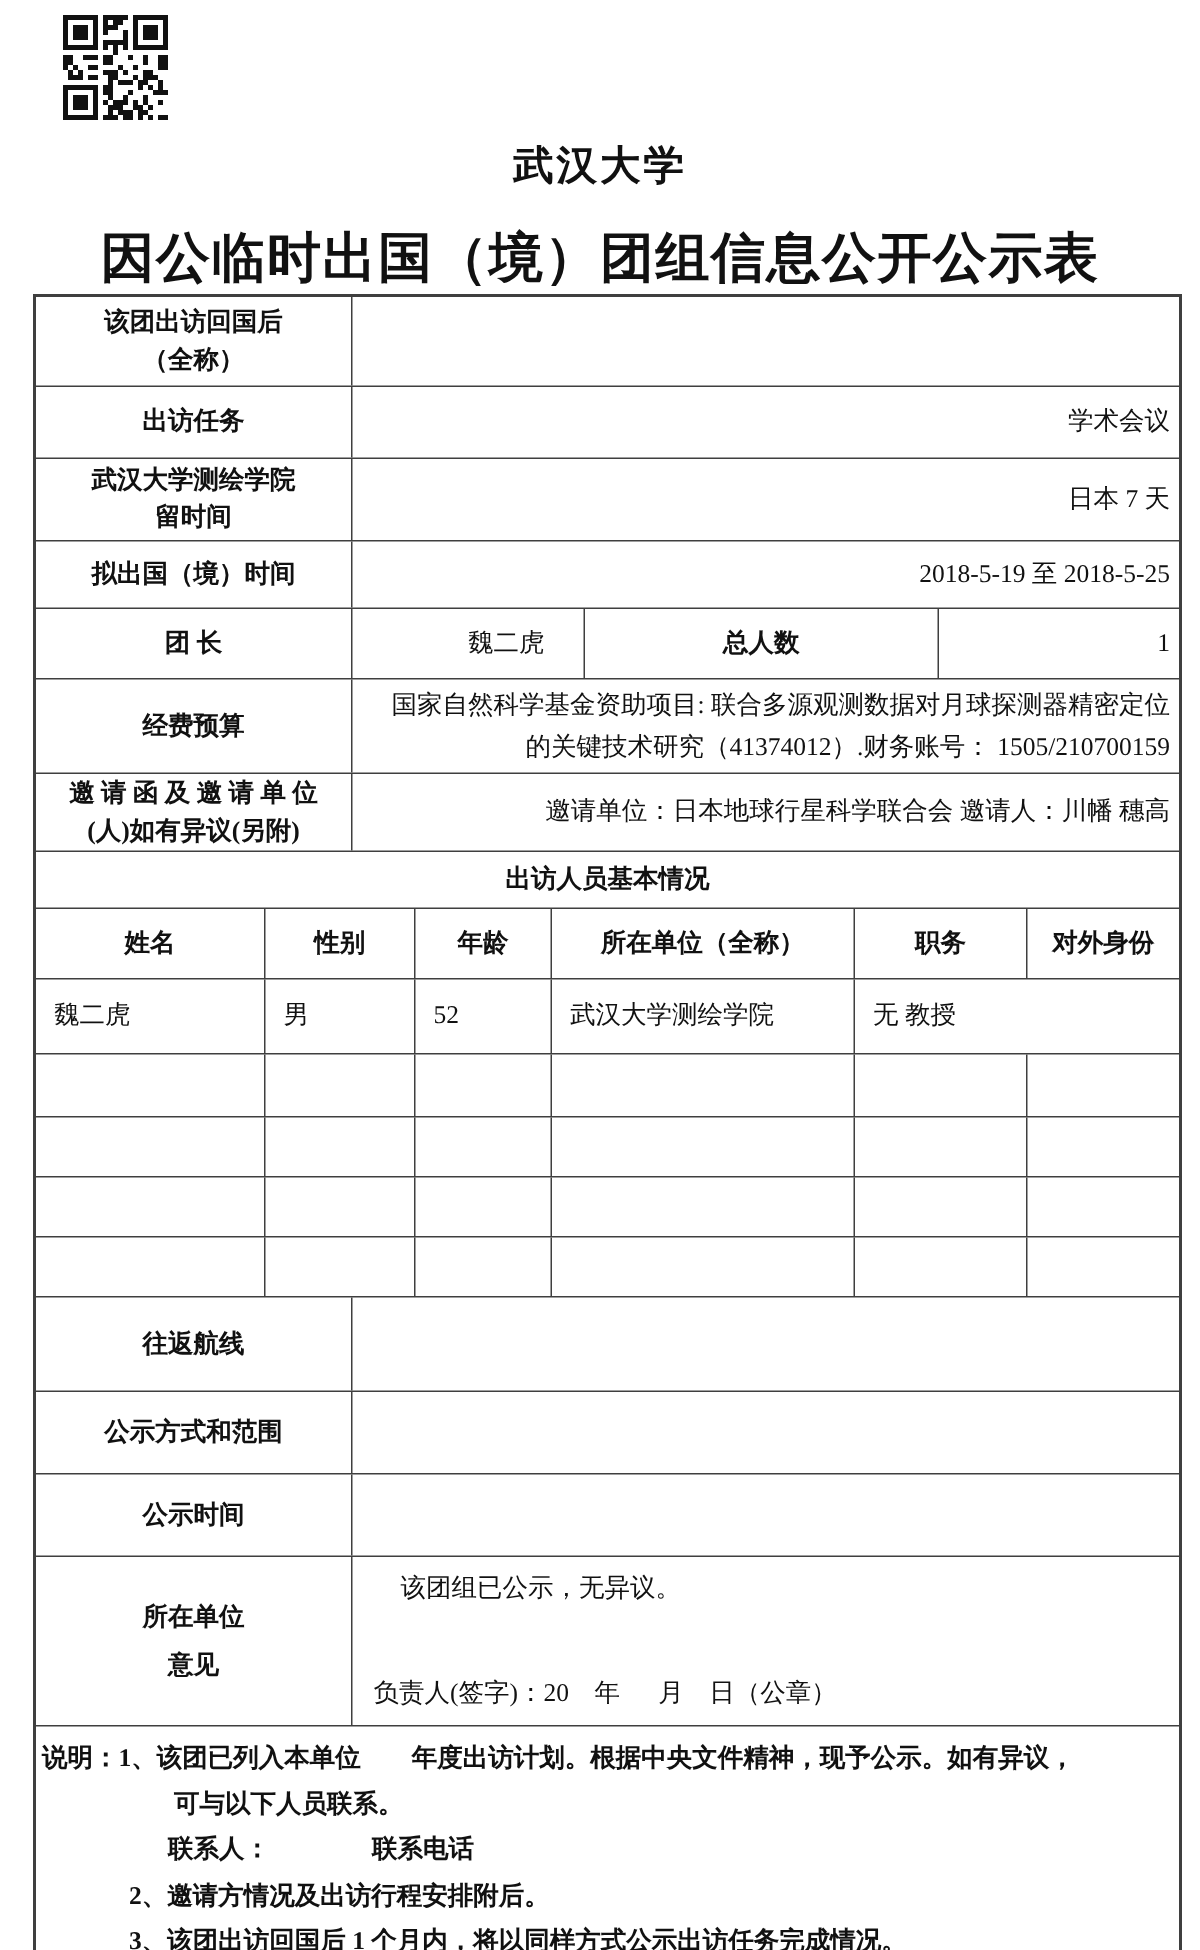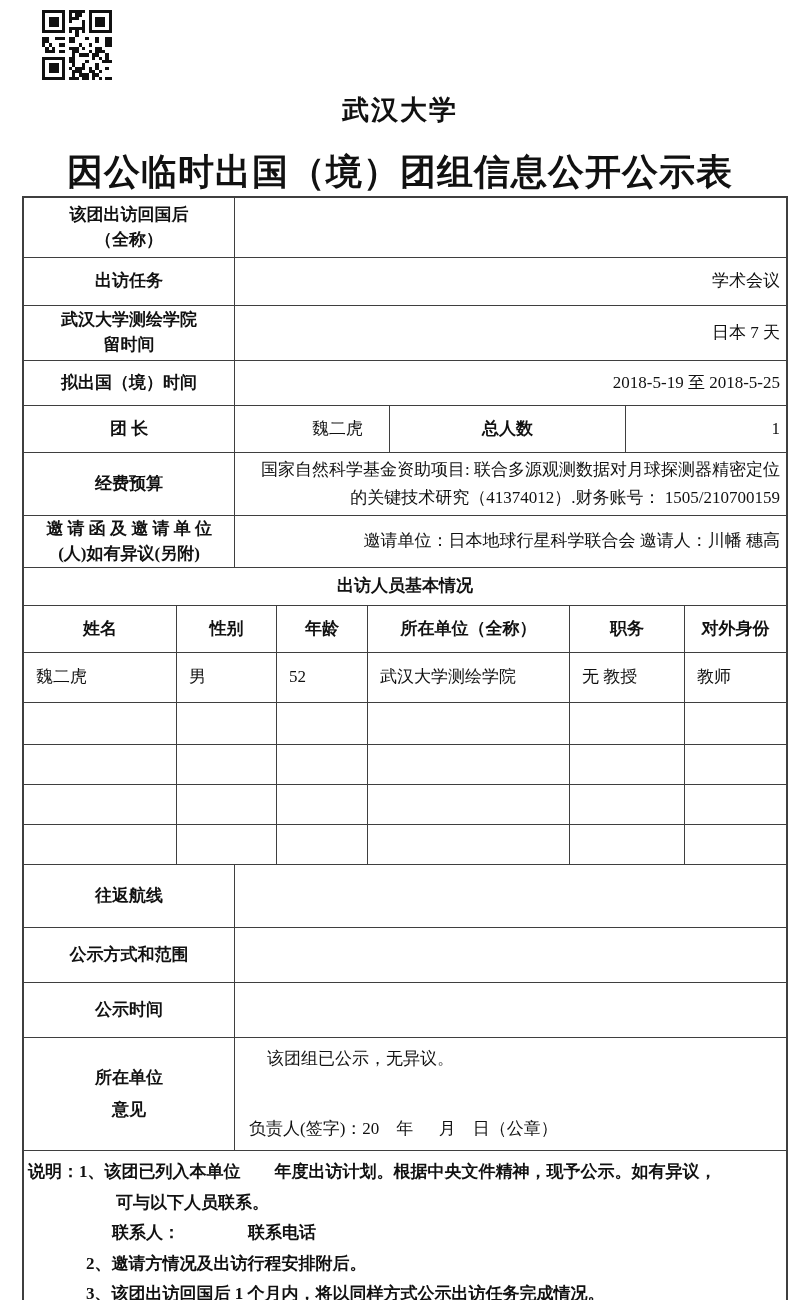--- a/index.html
+++ b/index.html
@@ -352,21 +352,20 @@
       <div class="cell c5 phead">职务</div>
       <div class="cell grow phead">对外身份</div>
     </div>
 
     <div class="row" style="height:50px">
       <div class="cell nb c1 pcell">魏二虎</div>
       <div class="cell c2 pcell">男</div>
       <div class="cell c3 pcell">52</div>
       <div class="cell c4 pcell">武汉大学测绘学院</div>
       <div class="cell c5 pcell">无  教授</div>
-      <div class="cell grow pcell">教师</div>
     </div>
 
     <div class="row" style="height:42px">
       <div class="cell nb c1 pcell"></div>
       <div class="cell c2 pcell"></div>
       <div class="cell c3 pcell"></div>
       <div class="cell c4 pcell"></div>
       <div class="cell c5 pcell"></div>
       <div class="cell grow pcell"></div>
     </div>

